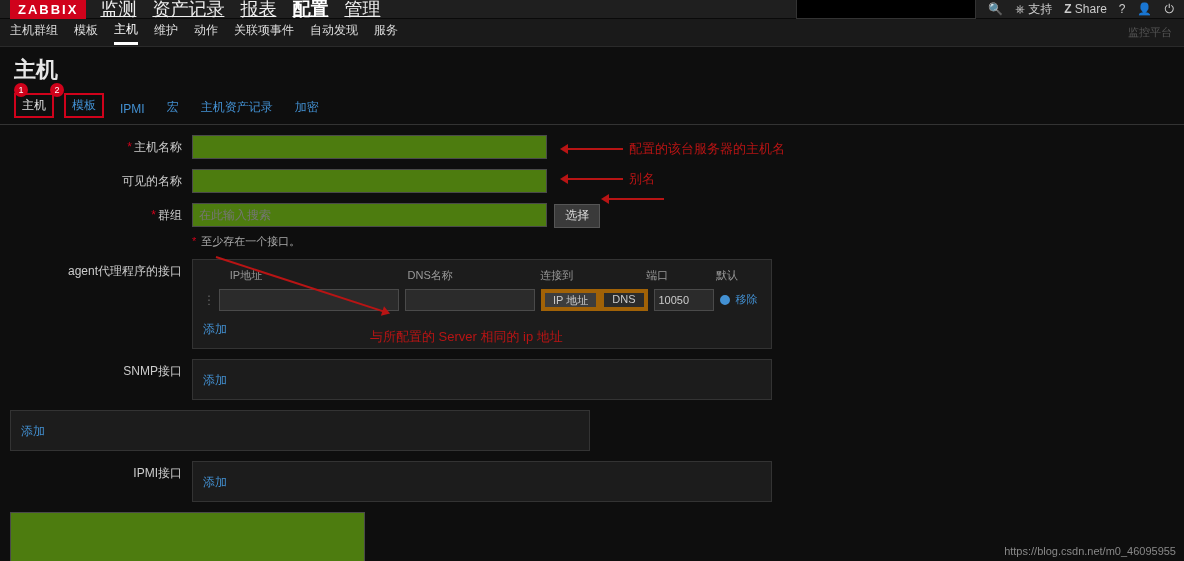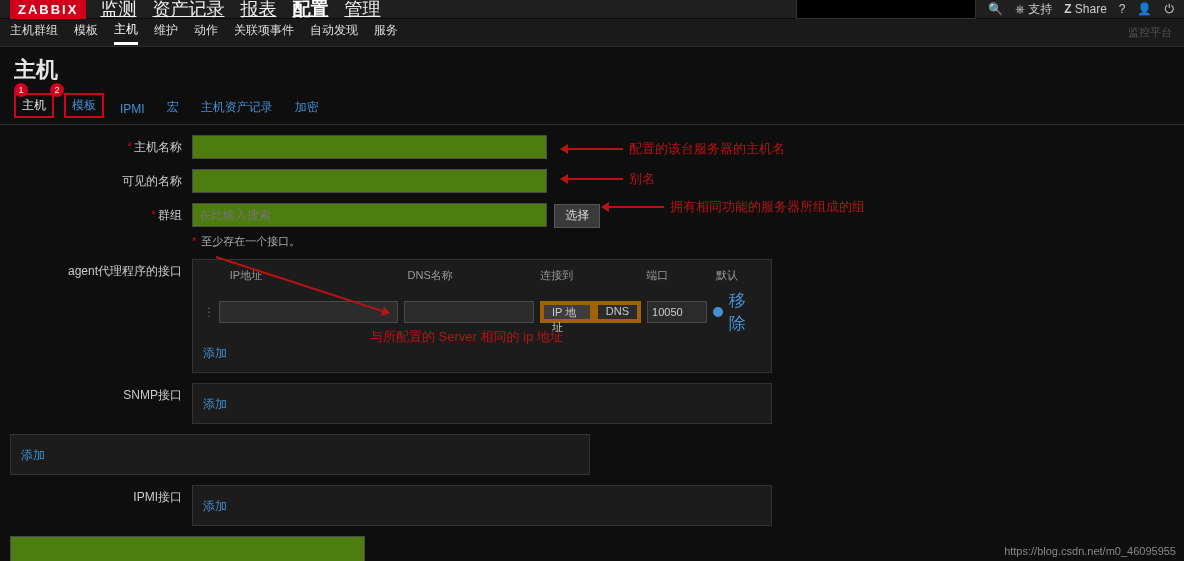--- a/index.html
+++ b/index.html
@@ -141,21 +141,21 @@
   .iface-header { display:flex; gap:16px; color:#999; font-size:11px; margin-bottom:6px; }
   .iface-row { display:flex; align-items:center; gap:6px; margin-bottom:6px; }
   .drag-handle { color:#666; width:10px; text-align:center; cursor:move;}
   .ipaddr { width:180px; height:22px; background:#2b2b2b; border:1px solid #4a4a4a;}
   .dnsname { width:130px; height:22px; background:#2b2b2b; border:1px solid #4a4a4a;}
   .segbtn { display:flex; }
   .seg { border:4px solid #a16207; background:#2b2b2b; color:#ccc; height:22px; padding:0 8px; font-size:11px; cursor:pointer;}
   .seg.active { background:#3d3d3d; }
   .port { width:60px; height:22px; background:#2b2b2b; border:1px solid #4a4a4a; color:#ccc; font-size:11px; padding:0 4px;}
   .radio-dot { width:10px; height:10px; border:2px solid #4391d3; border-radius:50%; background:#4391d3; display:inline-block;}
-  .link { color:#4391d3; cursor:pointer; font-size:17px; }
+  .link { color:#4391d3; cursor:pointer; font-size:11px; }
   .add-link { color:#4391d3; cursor:pointer; font-size:12px; padding:4px 0; display:inline-block;}
   
   .anno {
     position:absolute;
     color:#b81414;
     font-size:13px;
     pointer-events:none;
     display:flex;
     align-items:center;
     gap:6px;
@@ -343,18 +343,17 @@
 <div class="anno" style="top:140px; left:563px;">
   <span class="arrow"></span>
   <span>配置的该台服务器的主机名</span>
 </div>
 <div class="anno" style="top:170px; left:563px;">
   <span class="arrow"></span>
   <span>别名</span>
 </div>
 <div class="anno" style="top:198px; left:604px;">
   <span class="arrow"></span>
-  <span>拥有相同功能的服务器所组成的组</span>
 </div>
 <div class="diag-arrow"></div>
 <div class="anno-diag-text">与所配置的 Server 相同的 ip 地址</div>
 
 <div class="watermark">https://blog.csdn.net/m0_46095955</div>
 
 </body></html>

